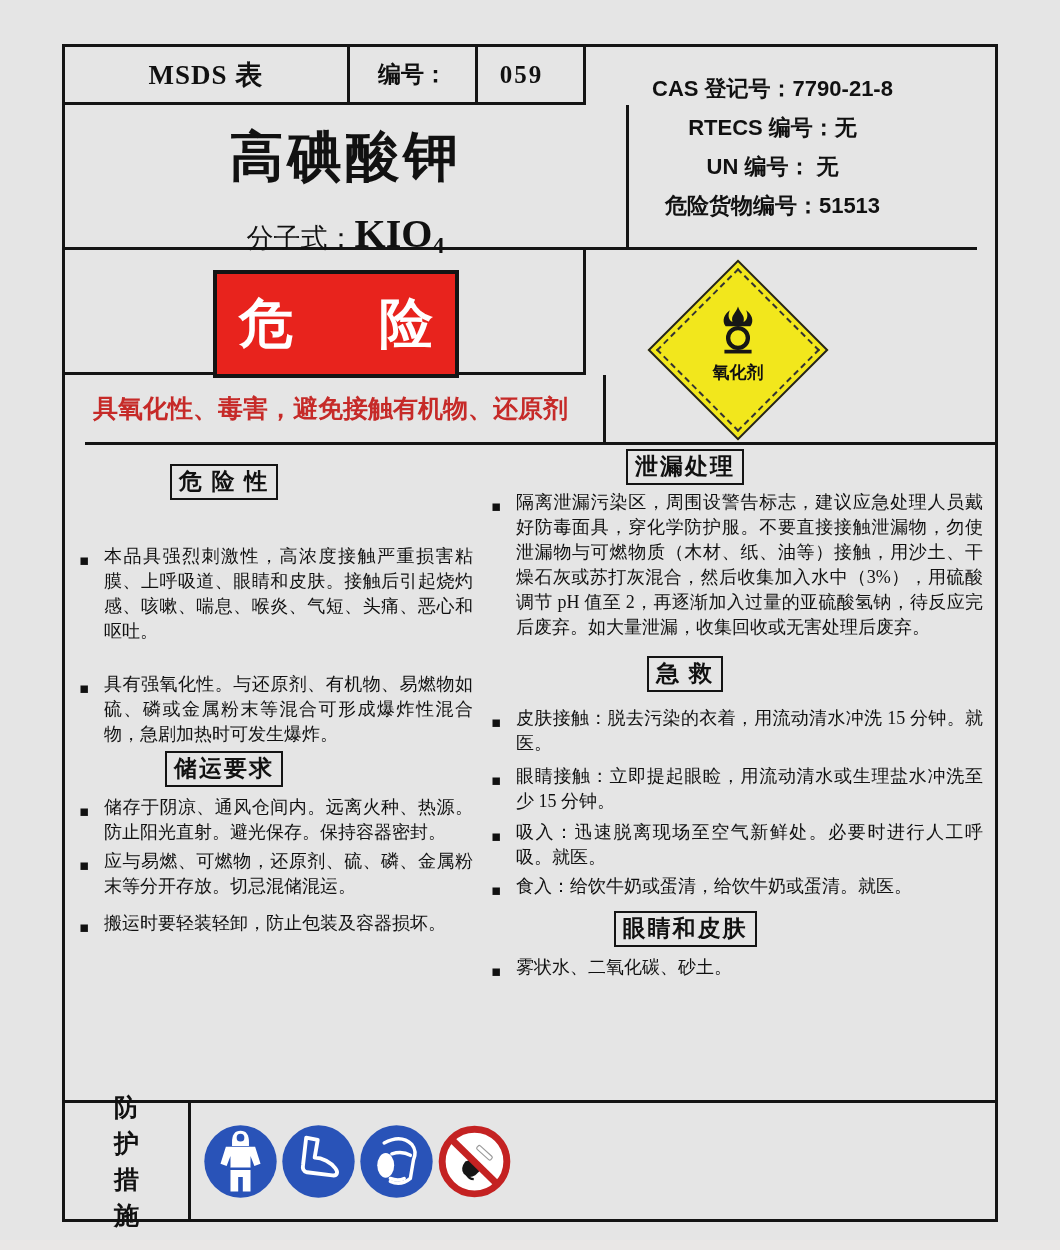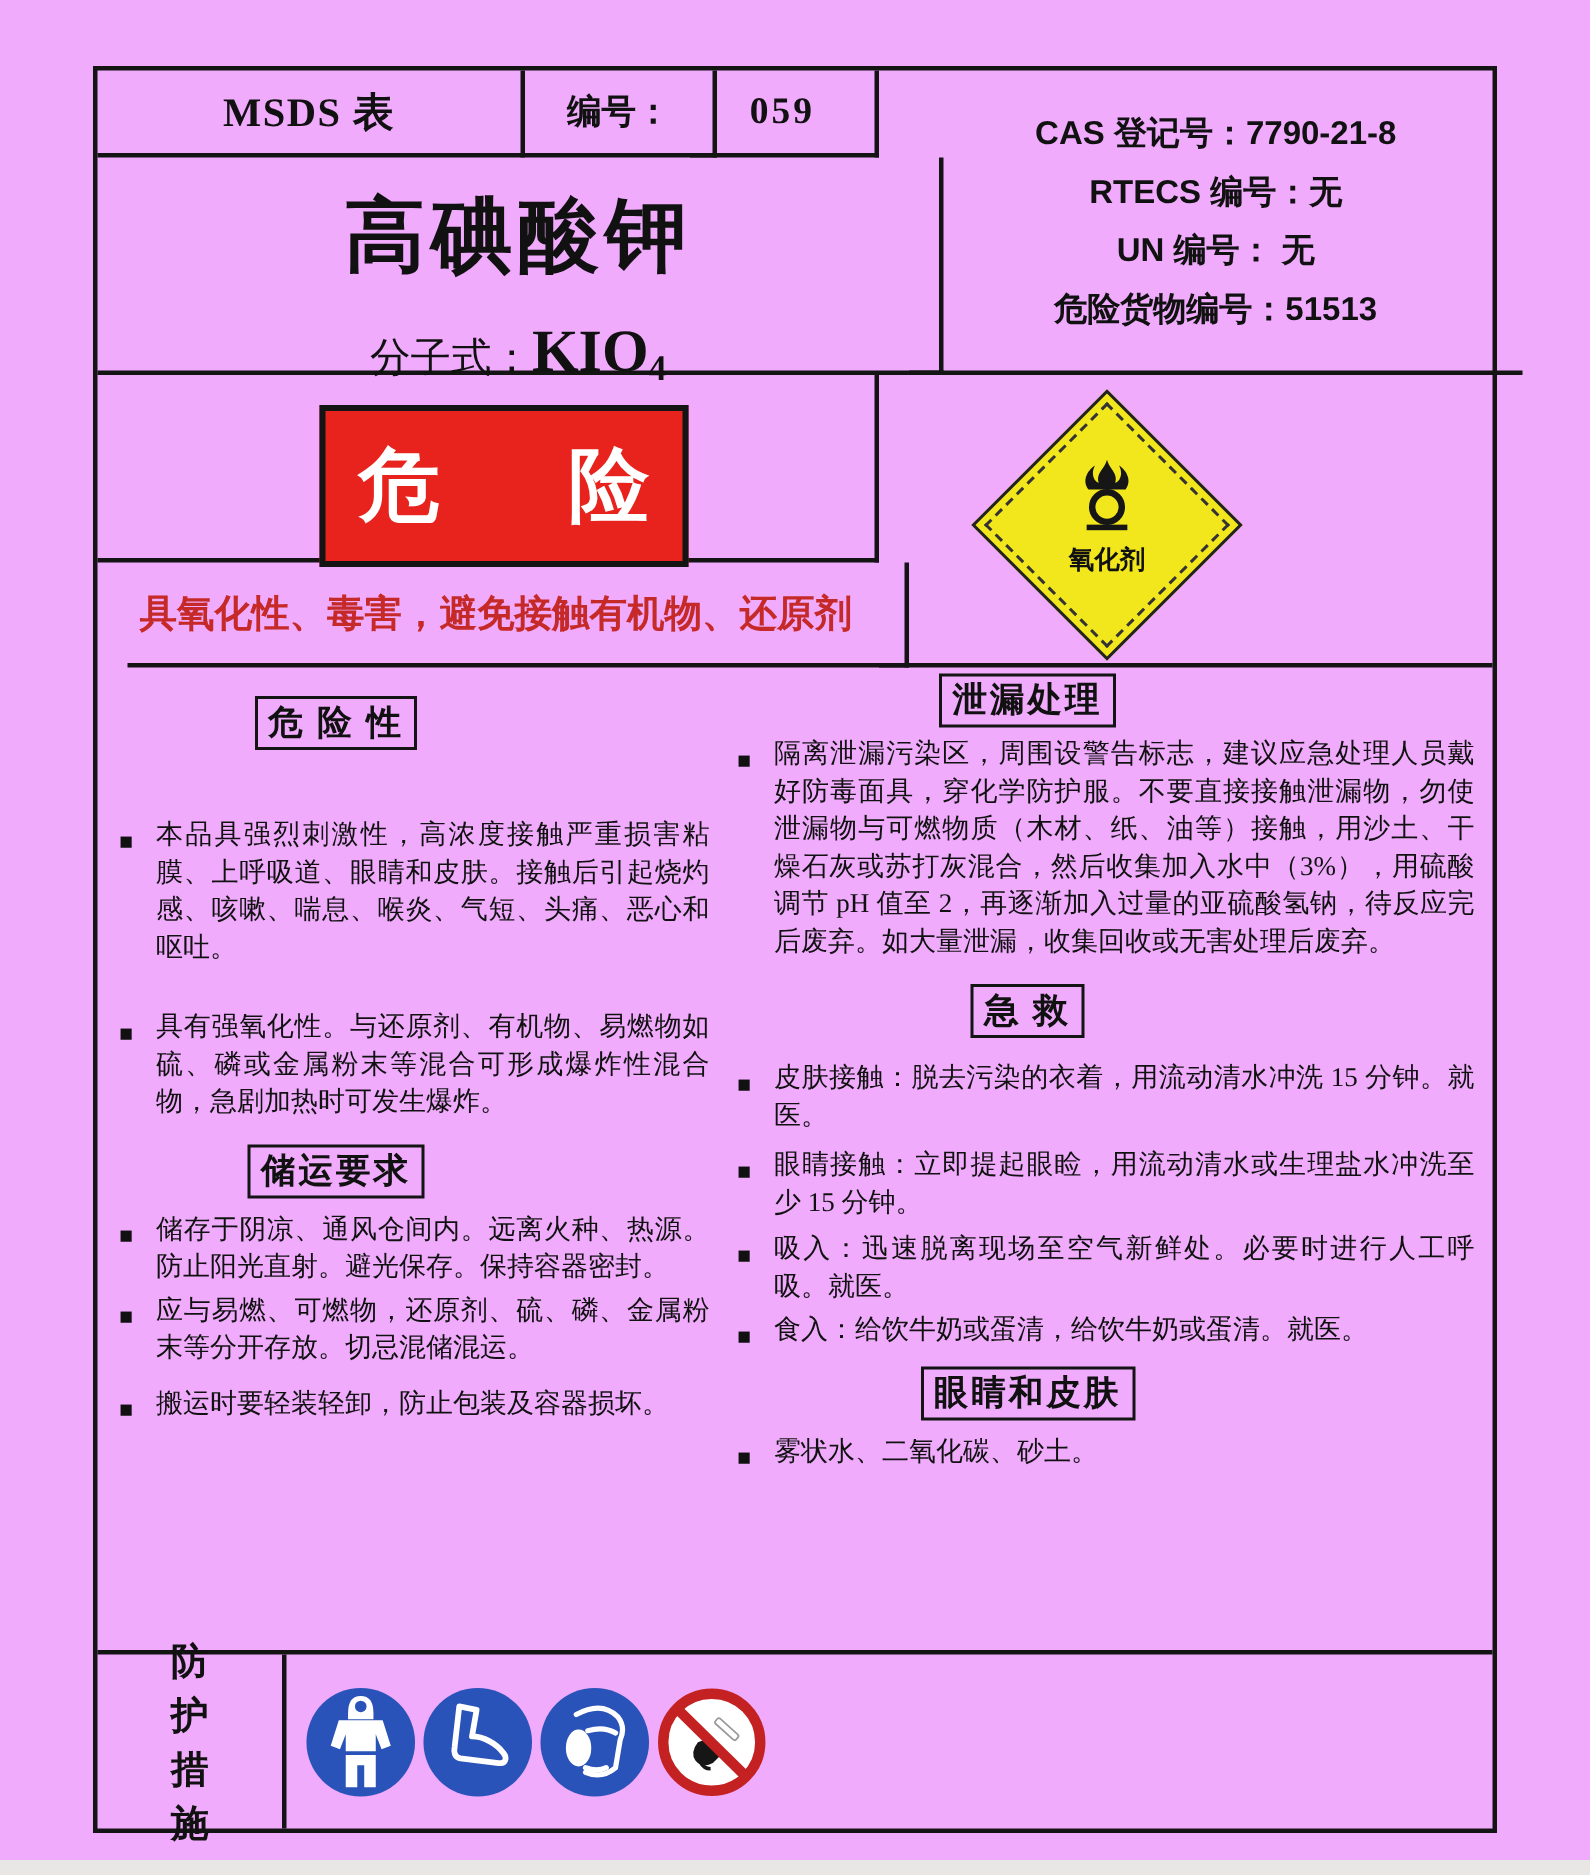--- a/index.html
+++ b/index.html
@@ -1,38 +1,38 @@
 <!DOCTYPE html>
 <html><head>
 <meta charset="utf-8">
 <style>
   html,body { margin:0; padding:0; background:#ffffff; }
   .sheet {
-    position:relative; width:1060px; height:1250px; background:#f0abfc;
+    position:relative; width:1060px; height:1250px; background:#e5e5e5;
     font-family:"Liberation Serif","DejaVu Serif",serif; color:#111;
     overflow:hidden;
   }
   .msds-table {
     position:absolute; left:62px; top:44px; width:930px; height:1172px;
     border:3px solid #141414;
   }
   .cell { position:absolute; box-sizing:border-box; }
   .br { border-right:3px solid #141414; }
   .bb { border-bottom:3px solid #141414; }
 
   
   .c-msds   { left:0;   top:0;   width:285px; height:58px; display:flex; align-items:center; justify-content:center; font-weight:bold; font-size:27px; letter-spacing:1px; }
   .c-numlbl { left:285px; top:0; width:128px; height:58px; display:flex; align-items:center; justify-content:center; font-weight:bold; font-size:23px; }
   .c-numval { left:395px; top:0; width:126px; height:58px; display:flex; align-items:center; justify-content:center; font-weight:bold; font-size:25px; letter-spacing:2px; }
   .c-title  { left:0; top:58px; width:564px; height:145px; text-align:center; }
   .page-title { margin-top:16px; font-size:54px; font-weight:bold; letter-spacing:4px; }
   .formula-line { margin-top:16px; font-size:27px; }
   .formula-main { font-size:40px; font-weight:bold; font-family:"Liberation Serif",serif; }
   .formula-sub  { font-size:24px; font-weight:bold; }
-  .c-registry { left:541px; top:0; width:409px; height:203px; display:flex; flex-direction:column; justify-content:center; align-items:center; gap:9px; font-weight:bold; font-size:22px; font-family:"Liberation Sans","DejaVu Sans",sans-serif; }
+  .c-registry { left:503px; top:0; width:409px; height:203px; display:flex; flex-direction:column; justify-content:center; align-items:center; gap:9px; font-weight:bold; font-size:22px; font-family:"Liberation Sans","DejaVu Sans",sans-serif; }
 
   
   .c-danger { left:0; top:203px; width:521px; height:125px; }
   .danger-box {
     position:absolute; left:148px; top:20px; width:238px; height:100px;
     background:var(--red,#e8231d); border:4px solid #141414;
     display:flex; align-items:center; justify-content:center; gap:86px;
     color:#fff; font-size:54px; font-weight:bold;
     font-family:"Liberation Sans","DejaVu Sans",sans-serif;
   }
@@ -142,21 +142,21 @@
 
         <div class="bullet" style="margin-top:44px;">
           <span class="m">▪</span>
           <p>本品具强烈刺激性，高浓度接触严重损害粘膜、上呼吸道、眼睛和皮肤。接触后引起烧灼感、咳嗽、喘息、喉炎、气短、头痛、恶心和呕吐。</p>
         </div>
         <div class="bullet" style="margin-top:28px;">
           <span class="m">▪</span>
           <p>具有强氧化性。与还原剂、有机物、易燃物如硫、磷或金属粉末等混合可形成爆炸性混合物，急剧加热时可发生爆炸。</p>
         </div>
 
-        <div class="sec-head-wrap" style="margin-top:16px;">
+        <div class="sec-head-wrap" style="margin-top:4px;">
           <span class="sec-head">储运要求</span>
         </div>
 
         <div class="bullet" style="margin-top:8px;">
           <span class="m">▪</span>
           <p>储存于阴凉、通风仓间内。远离火种、热源。防止阳光直射。避光保存。保持容器密封。</p>
         </div>
         <div class="bullet" style="margin-top:4px;">
           <span class="m">▪</span>
           <p>应与易燃、可燃物，还原剂、硫、磷、金属粉末等分开存放。切忌混储混运。</p>

